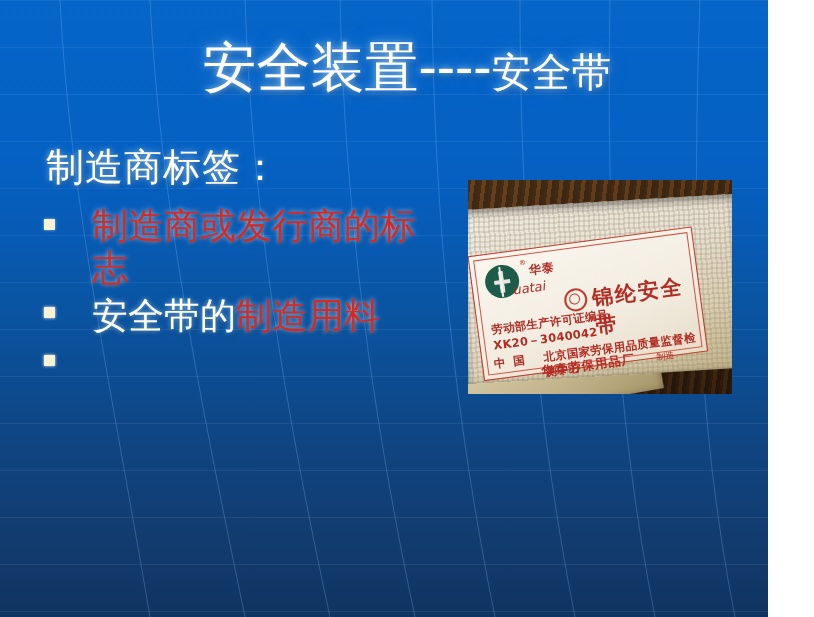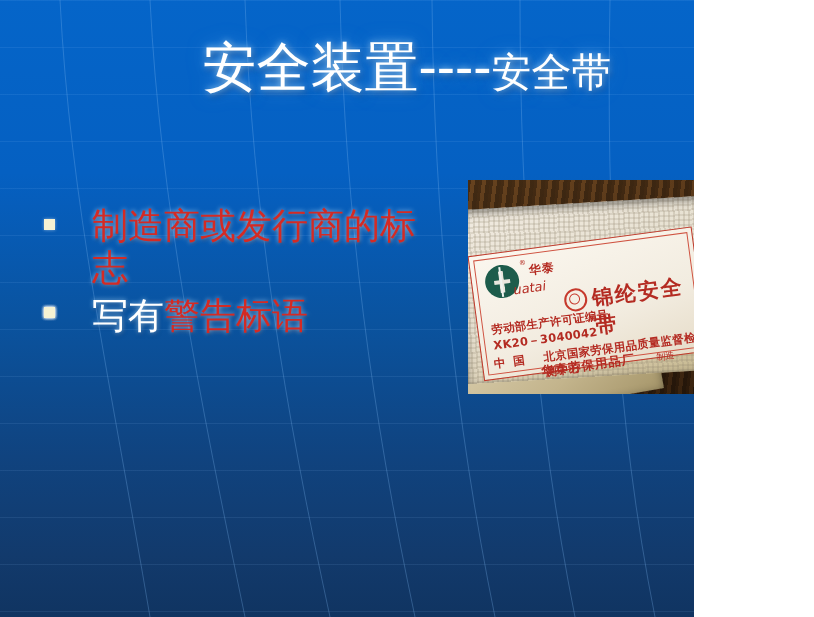--- a/index.html
+++ b/index.html
@@ -1,21 +1,21 @@
 <!DOCTYPE html>
 <html><head>
 <meta charset="utf-8">
 <style>
   html,body{margin:0;padding:0;}
   body{
     width:814px;height:617px;overflow:hidden;
     font-family:"Liberation Sans","DejaVu Sans",sans-serif;
   }
   .slide{
-    position:relative;width:694px;height:617px;overflow:hidden;
+    position:relative;width:768px;height:617px;overflow:hidden;
     background:linear-gradient(180deg,#0565C9 0%,#0560C2 28%,#0a539f 52%,#10437f 74%,#123a6c 90%,#103461 100%);
   }
   
   .hlines{
     position:absolute;inset:0;
     background-image:repeating-linear-gradient(180deg,
        rgba(150,200,255,0.10) 0px,rgba(150,200,255,0.10) 1px,
        rgba(0,0,0,0) 1px,rgba(0,0,0,0) 47px);
     pointer-events:none;
   }
@@ -139,48 +139,46 @@
       <path d="M610 0 C 606 220, 616 420, 655 617"></path>
       <path d="M700 0 C 692 220, 696 420, 735 617"></path>
       <path d="M790 0 C 778 220, 775 420, 810 617"></path>
     </g>
   </svg>
 
   <div class="title">
     <span>安全装置----</span><span class="tsmall">安全带</span>
   </div>
 
+  <div class="heading">制造商标签：</div>
 
   <div class="bullets">
 
     <div class="bullet b-wide">
       <span class="marker"></span>
       <span class="btext"><span></span><span class="r">制造商或发行商的标志</span></span>
     </div>
 
     <div class="bullet">
       <span class="marker"></span>
     </div>
 
     <div class="bullet">
       <span class="marker"></span>
-    </div>
-
-    <div class="bullet">
-      <span class="marker"></span>
-    </div>
-
-    <div class="bullet">
-      <span class="marker"></span>
-    </div>
-
-    <div class="bullet">
-      <span class="marker"></span>
-      <span class="btext"><span>写有</span><span class="r">警告标语</span></span>
-    </div>
+      <span class="btext"><span>安全带的</span><span class="r">制造用料</span></span>
+    </div>
+
+    <div class="bullet">
+      <span class="marker"></span>
+    </div>
+
+    <div class="bullet">
+      <span class="marker"></span>
+    </div>
+
 
   </div>
 
   <div class="photo">
     <div class="wood"></div>
     <div class="strap2"></div>
     <div class="strap">
       <div class="label">
         <div class="label-inner">
 

